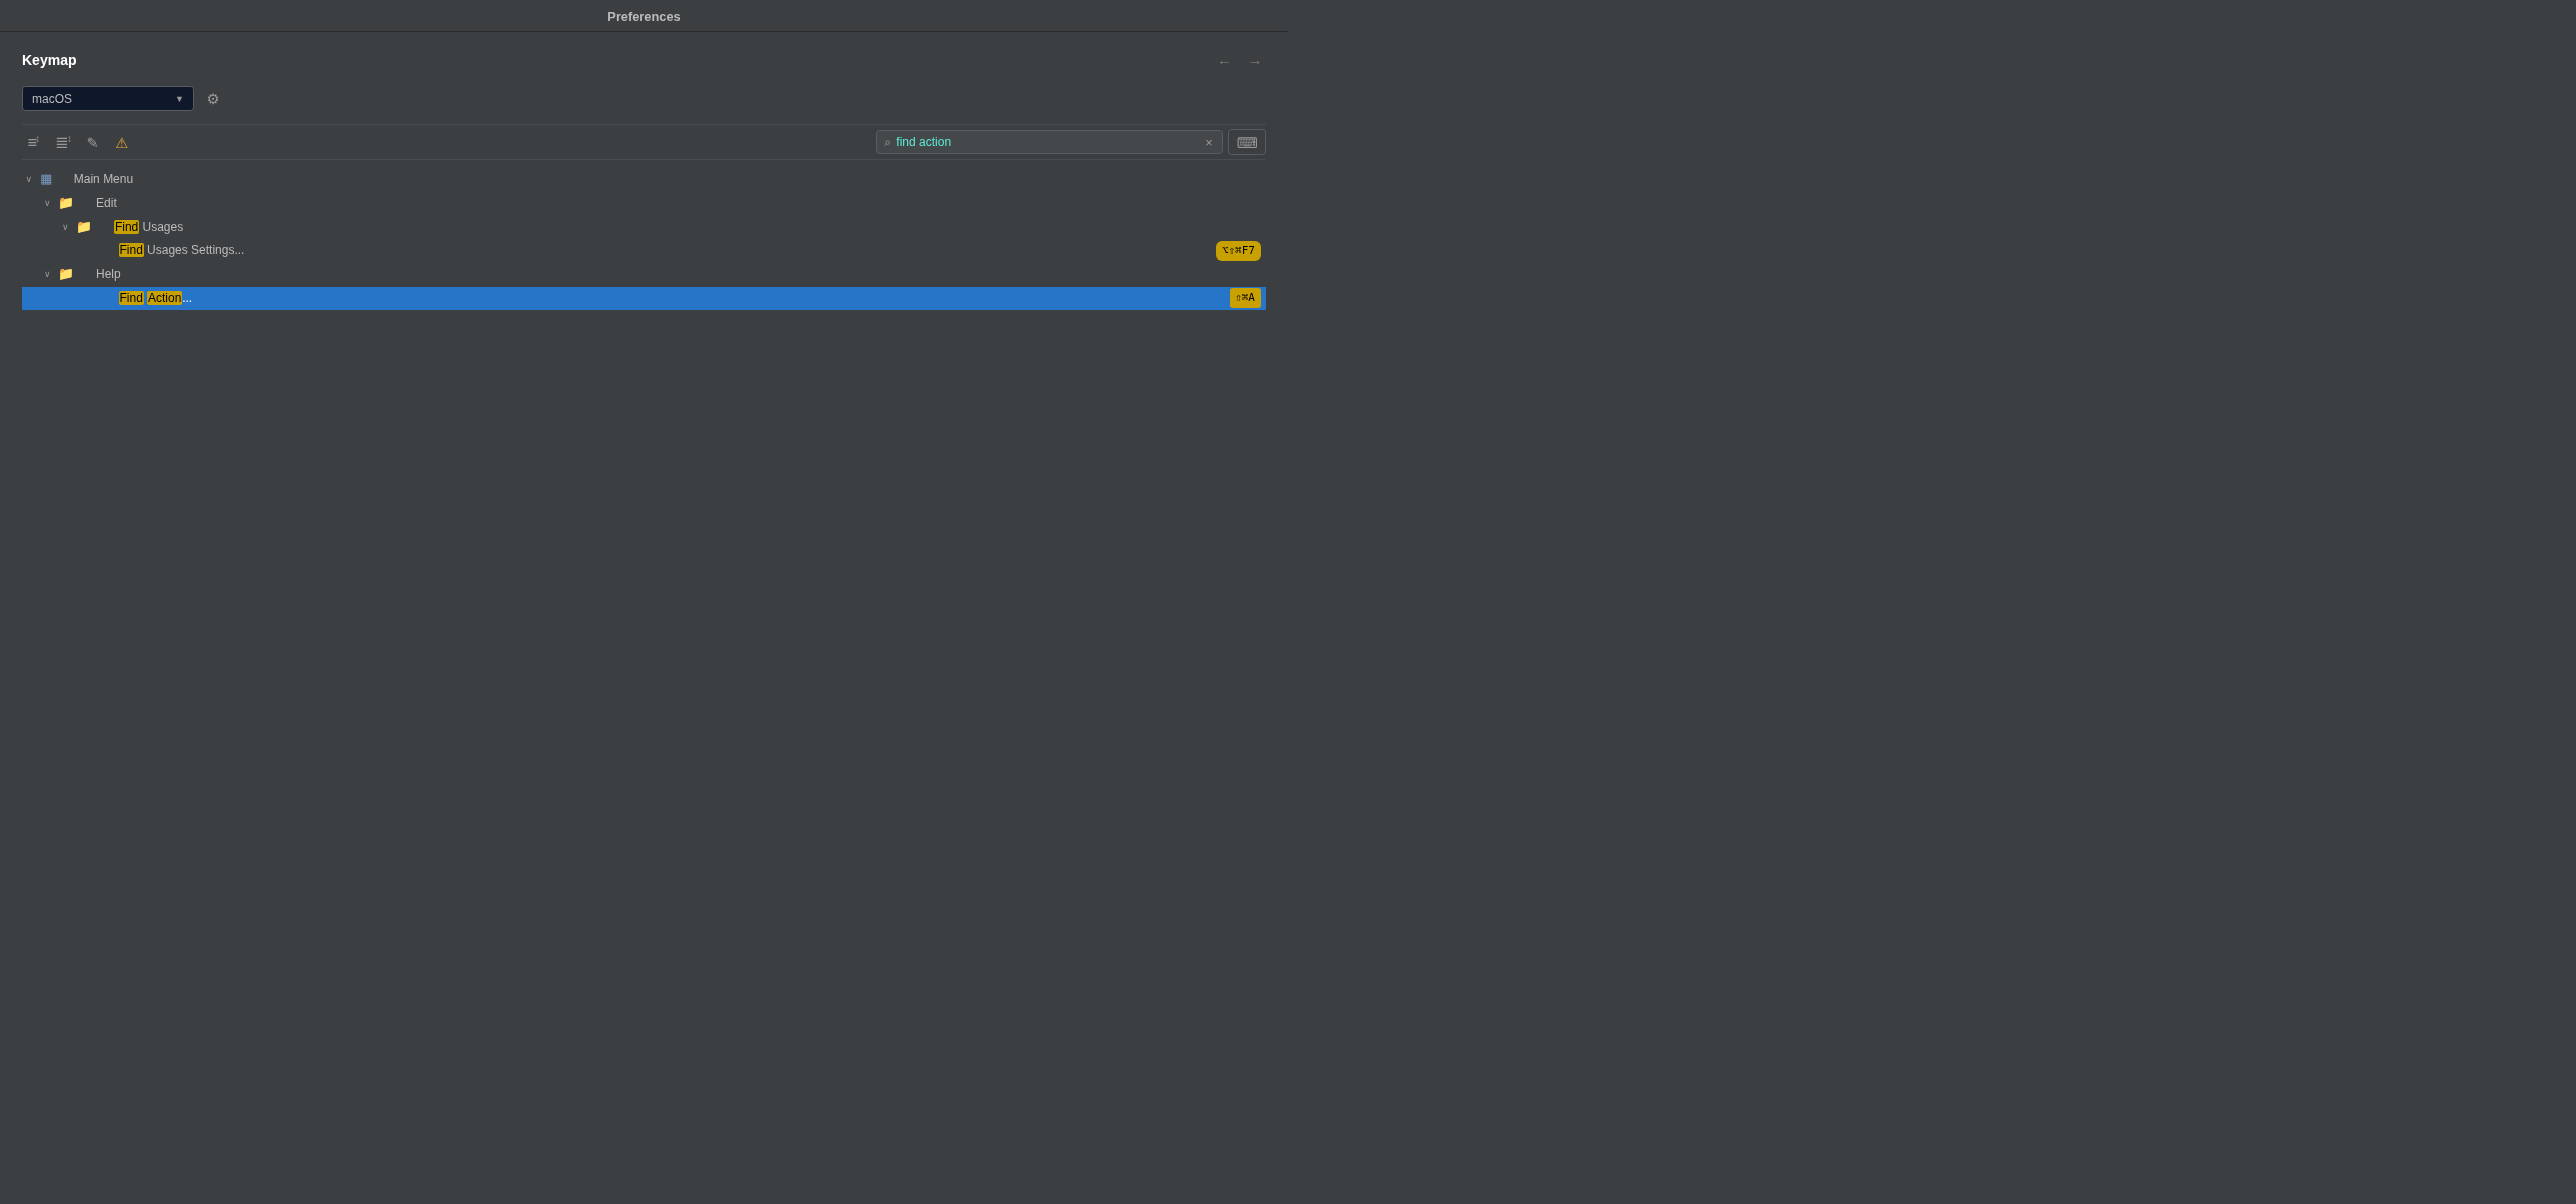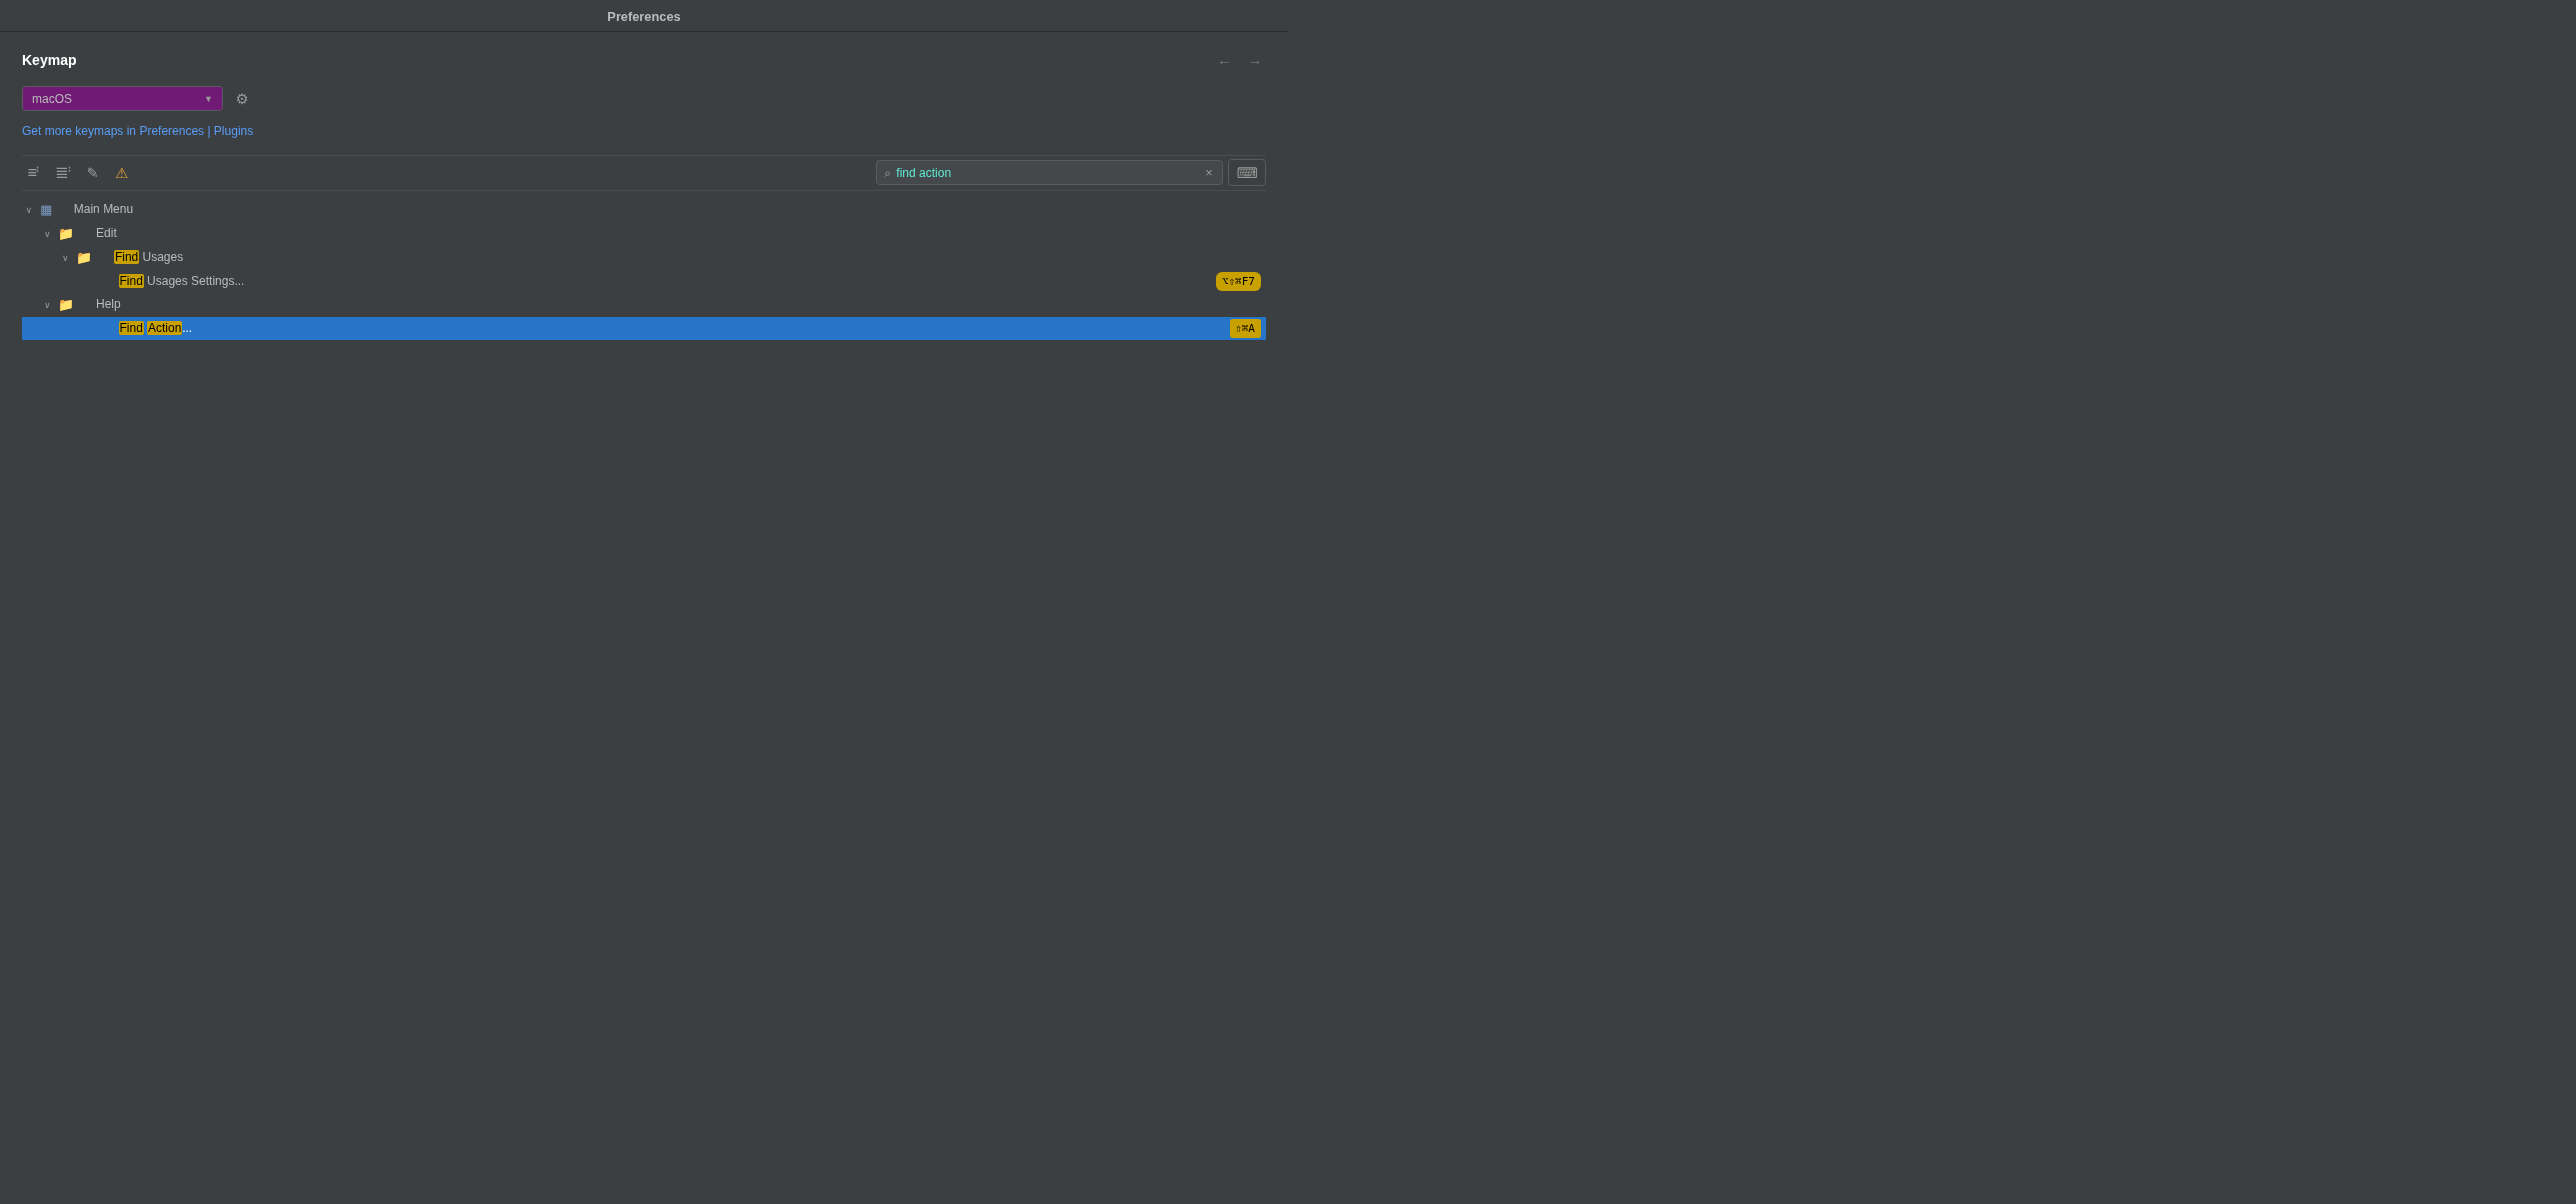--- a/index.html
+++ b/index.html
@@ -66,27 +66,27 @@
     }
 
     .keymap-selector-row {
       display: flex;
       align-items: center;
       gap: 9px;
       margin-bottom: 12.8px;
     }
 
     .keymap-dropdown {
-      background: #701a75;
+      background: #0f172a;
       border: 0.9px solid #5a5d5f;
       border-radius: 3.6px;
       color: #bbbbbb;
       font-size: 12px;
       padding: 4.6px 9px;
-      width: 201px;
+      width: 172px;
       display: flex;
       align-items: center;
       justify-content: space-between;
       cursor: pointer;
     }
 
     .keymap-dropdown-arrow {
       font-size: 9px;
       color: #999999;
     }
@@ -293,21 +293,20 @@
     <div class="keymap-selector-row">
       <div class="keymap-dropdown">
         <span>macOS</span>
         <span class="keymap-dropdown-arrow">▼</span>
       </div>
       <button class="gear-btn">
         <span>⚙</span>
       </button>
     </div>
 
-    <a class="plugins-link">Get more keymaps in Preferences | Plugins</a>
 
     <div class="toolbar">
       <div class="toolbar-left">
         <button class="toolbar-btn">
           <span style="font-size:16.4px; letter-spacing:-1.8px;">≡<span style="font-size:10px;vertical-align:super;">↕</span></span>
         </button>
         <button class="toolbar-btn">
           <span style="font-size:16.4px; letter-spacing:-1.8px;">≣<span style="font-size:10px;vertical-align:super;">↕</span></span>
         </button>
         <button class="toolbar-btn">

